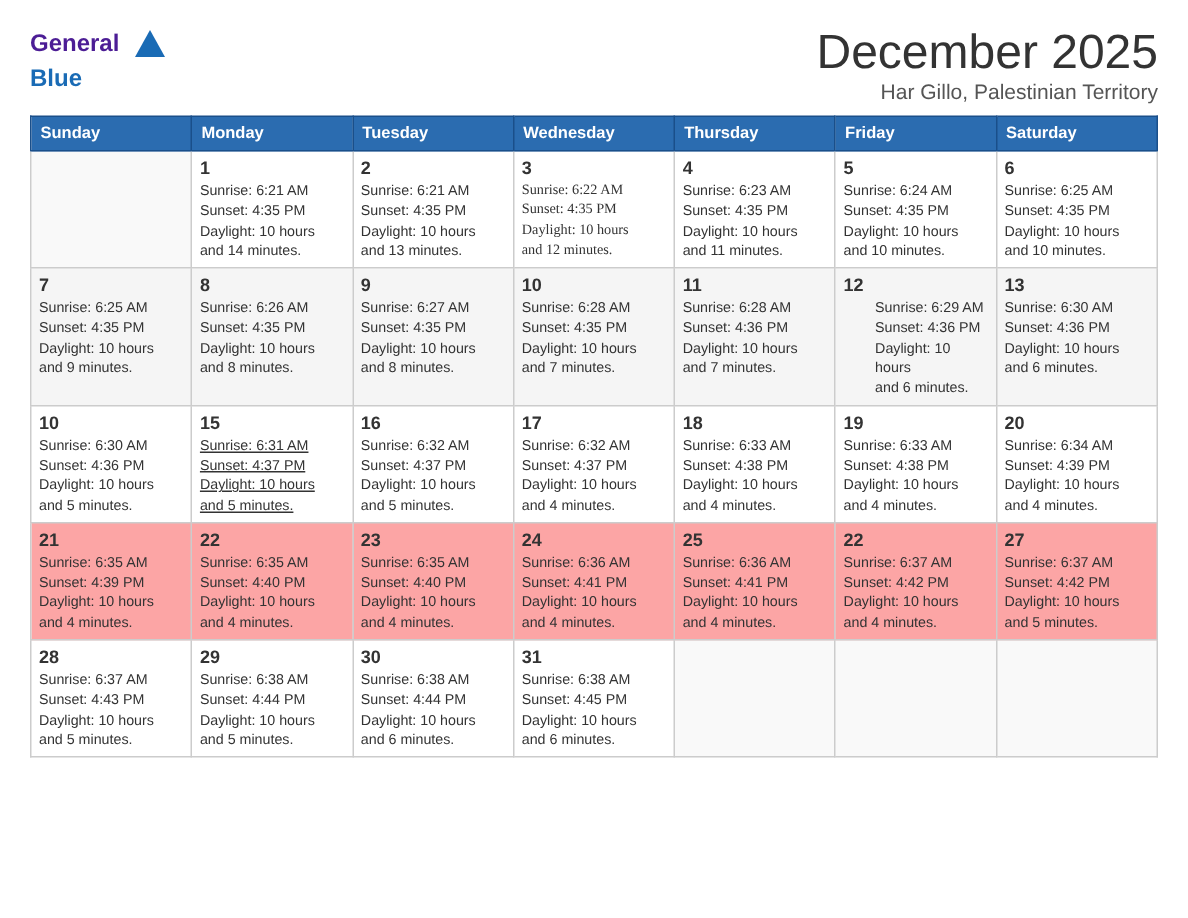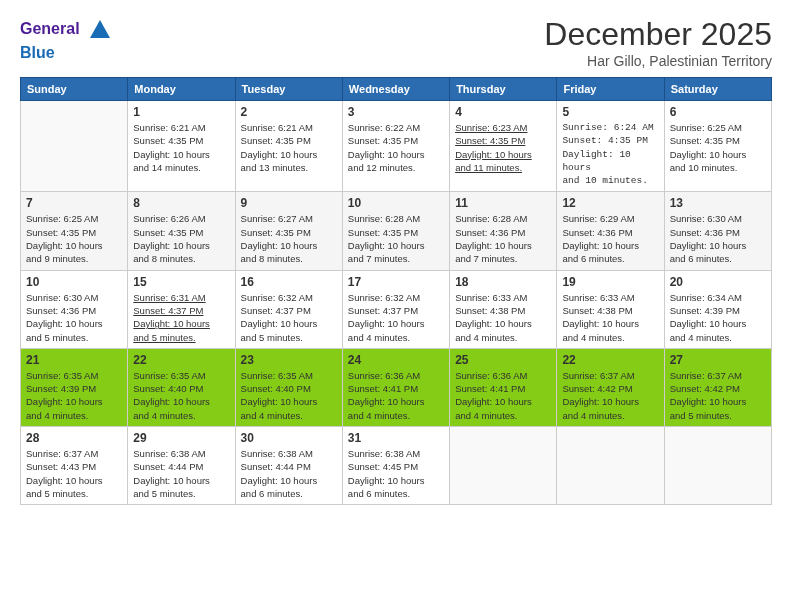--- a/index.html
+++ b/index.html
@@ -80,21 +80,21 @@
       color: #333;
       font-size: 9.5px;
       line-height: 1.4;
     }
     .calendar tr:nth-child(odd) td:not(.empty) {
       background: #ffffff;
     }
     .week-row-1 td { background: #ffffff; }
     .week-row-2 td { background: #f5f5f5; }
     .week-row-3 td { background: #ffffff; }
-    .week-row-4 td { background: #84cc16; margin-top: 20px; }
+    .week-row-4 td { background: #fca5a5; margin-top: 20px; }
     .week-row-5 td { background: #ffffff; }
     .week-row-1 td.empty,
     .week-row-2 td.empty,
     .week-row-3 td.empty,
     .week-row-4 td.empty,
     .week-row-5 td.empty { background: #f9f9f9; }
   </style>
 </head>
 <body>
 
@@ -141,35 +141,35 @@
           </td>
           <td>
             <span class="day-number">2</span>
             <div class="day-info" style="white-space: pre-line;">Sunrise: 6:21 AM
 Sunset: 4:35 PM
 Daylight: 10 hours
 and 13 minutes.</div>
           </td>
           <td>
             <span class="day-number">3</span>
-            <div class="day-info" style="white-space: pre-line;">Sunrise: 6:22 AM
+            <div class="day-info" style="white-space: pre-line; font-family: Liberation Serif, serif;">Sunrise: 6:22 AM
 Sunset: 4:35 PM
 Daylight: 10 hours
 and 12 minutes.</div>
           </td>
           <td>
             <span class="day-number">4</span>
-            <div class="day-info" style="white-space: pre-line; text-decoration: underline;">Sunrise: 6:23 AM
+            <div class="day-info" style="white-space: pre-line;">Sunrise: 6:23 AM
 Sunset: 4:35 PM
 Daylight: 10 hours
 and 11 minutes.</div>
           </td>
           <td>
             <span class="day-number">5</span>
-            <div class="day-info" style="white-space: pre-line; font-family: Liberation Mono, monospace;">Sunrise: 6:24 AM
+            <div class="day-info" style="white-space: pre-line;">Sunrise: 6:24 AM
 Sunset: 4:35 PM
 Daylight: 10 hours
 and 10 minutes.</div>
           </td>
           <td>
             <span class="day-number">6</span>
             <div class="day-info" style="white-space: pre-line;">Sunrise: 6:25 AM
 Sunset: 4:35 PM
 Daylight: 10 hours
 and 10 minutes.</div>
@@ -206,21 +206,21 @@
           </td>
           <td>
             <span class="day-number">11</span>
             <div class="day-info" style="white-space: pre-line;">Sunrise: 6:28 AM
 Sunset: 4:36 PM
 Daylight: 10 hours
 and 7 minutes.</div>
           </td>
           <td>
             <span class="day-number">12</span>
-            <div class="day-info" style="white-space: pre-line;">Sunrise: 6:29 AM
+            <div class="day-info" style="white-space: pre-line; margin-left: 21px;">Sunrise: 6:29 AM
 Sunset: 4:36 PM
 Daylight: 10 hours
 and 6 minutes.</div>
           </td>
           <td>
             <span class="day-number">13</span>
             <div class="day-info" style="white-space: pre-line;">Sunrise: 6:30 AM
 Sunset: 4:36 PM
 Daylight: 10 hours
 and 6 minutes.</div>

